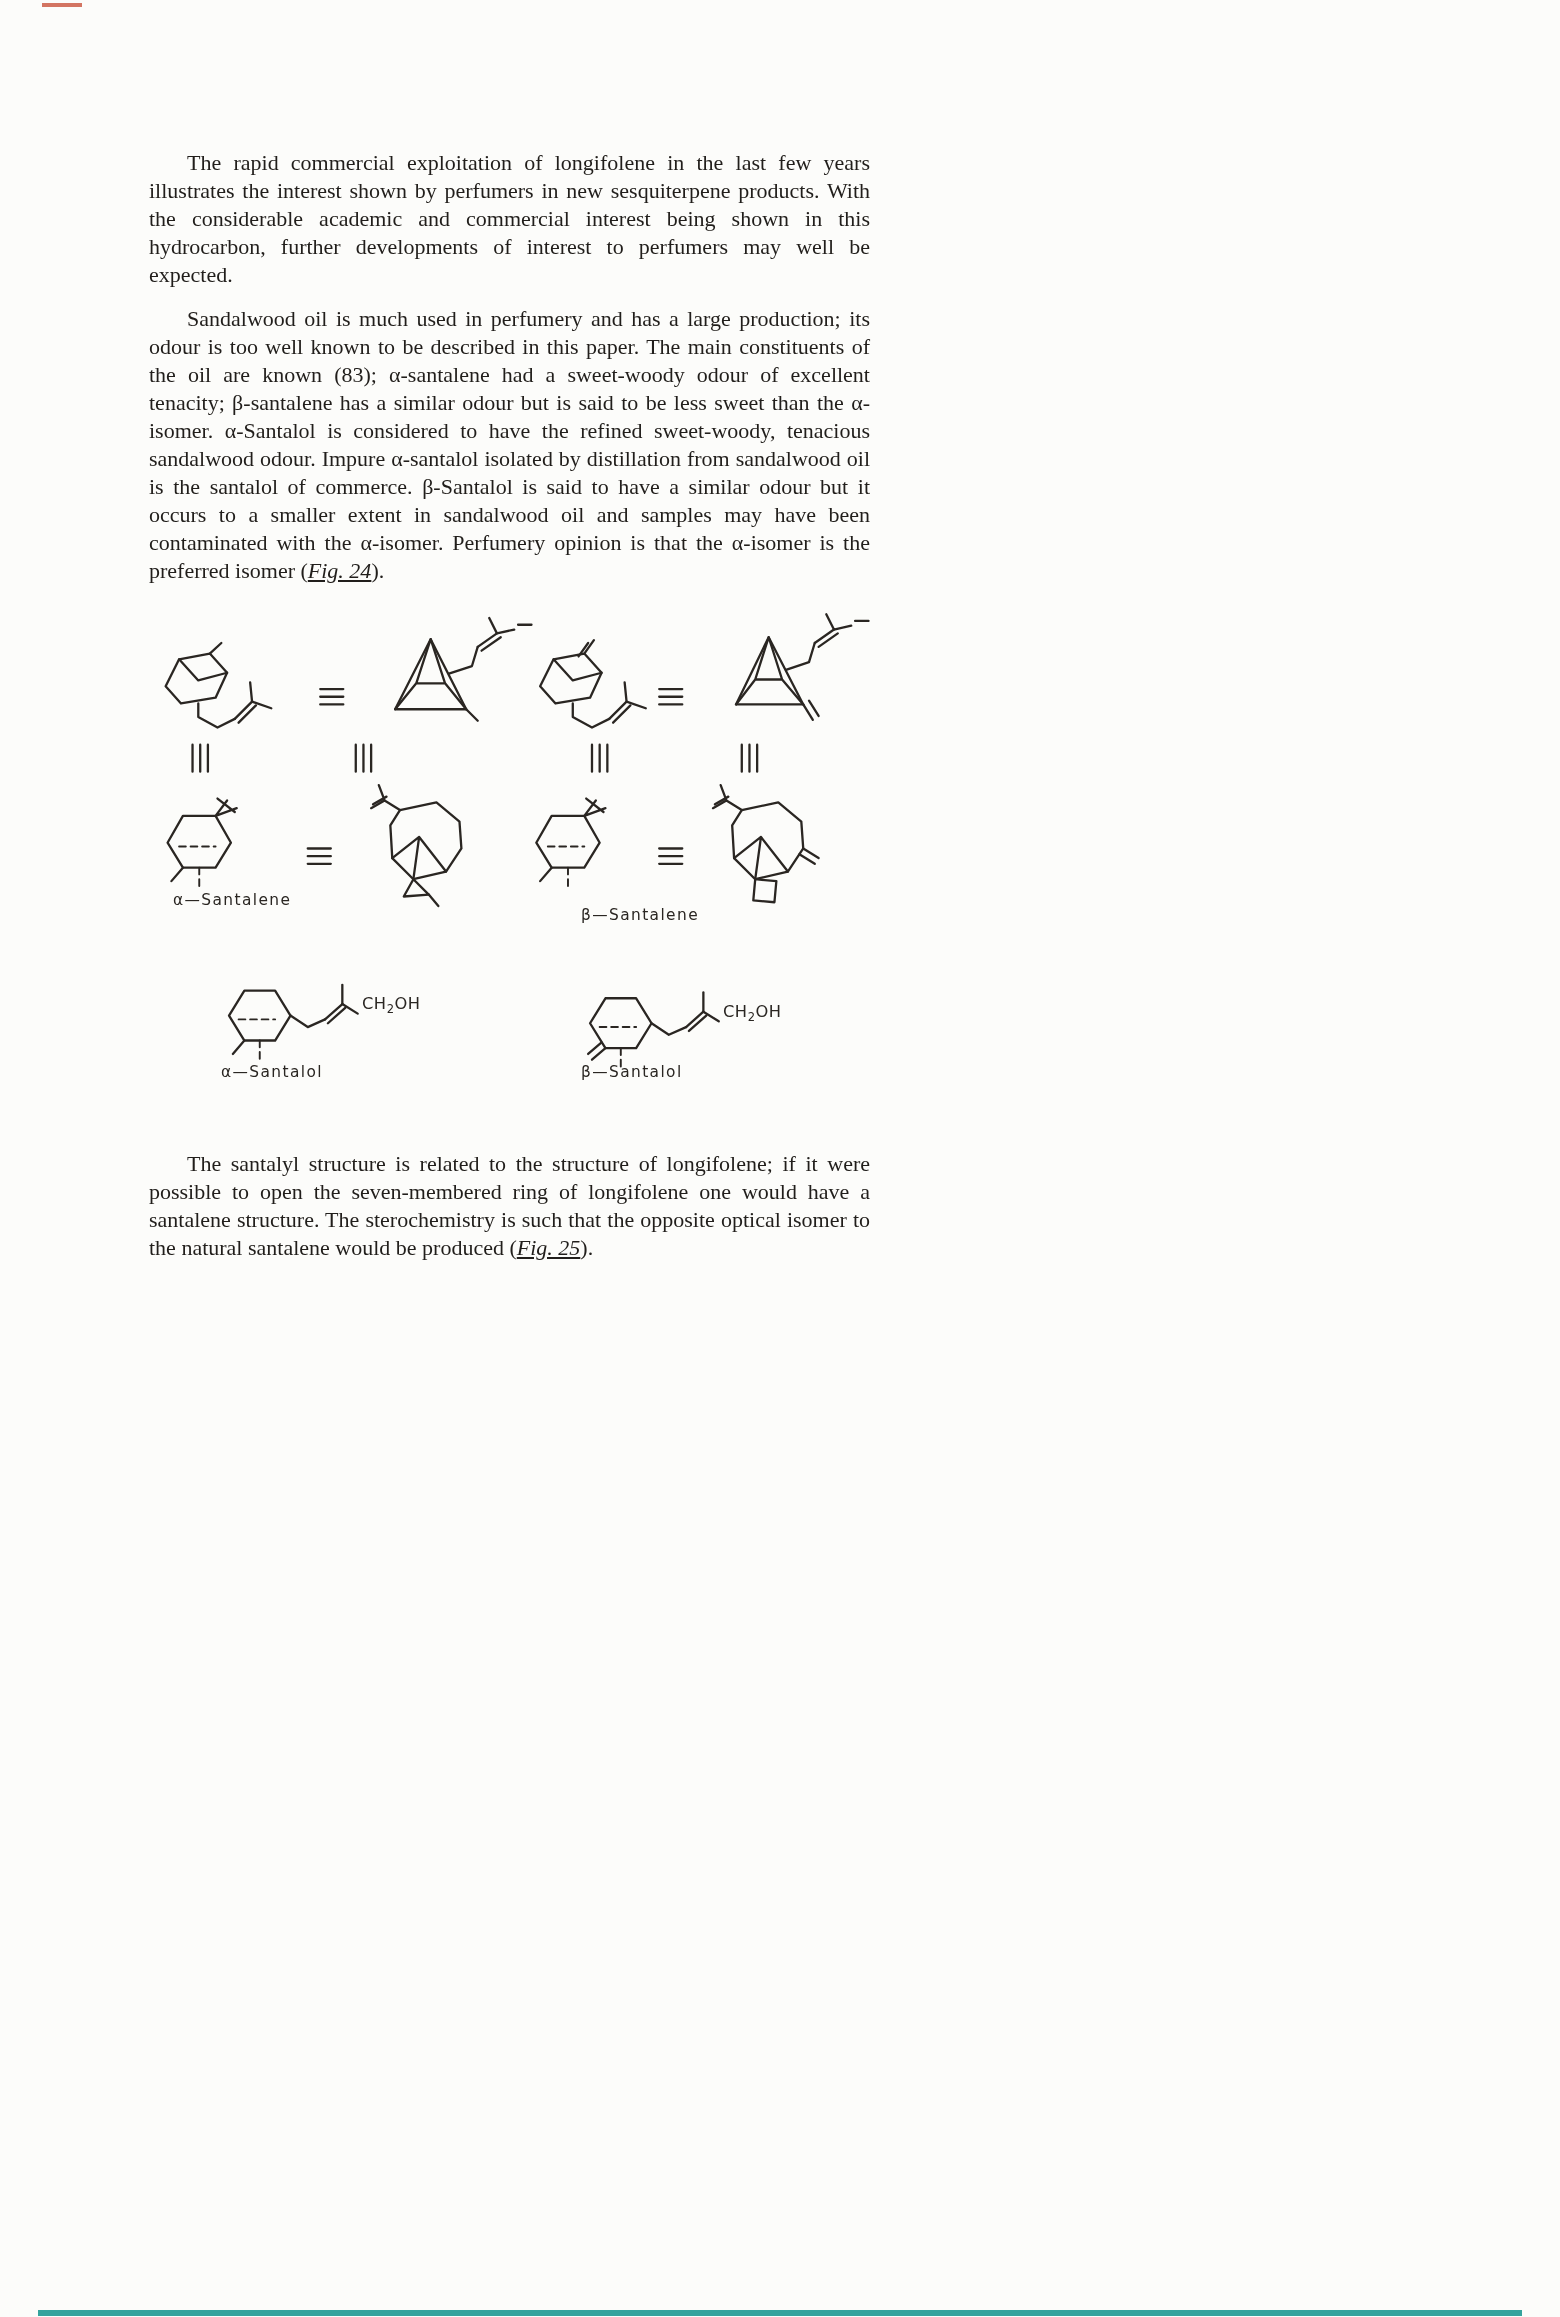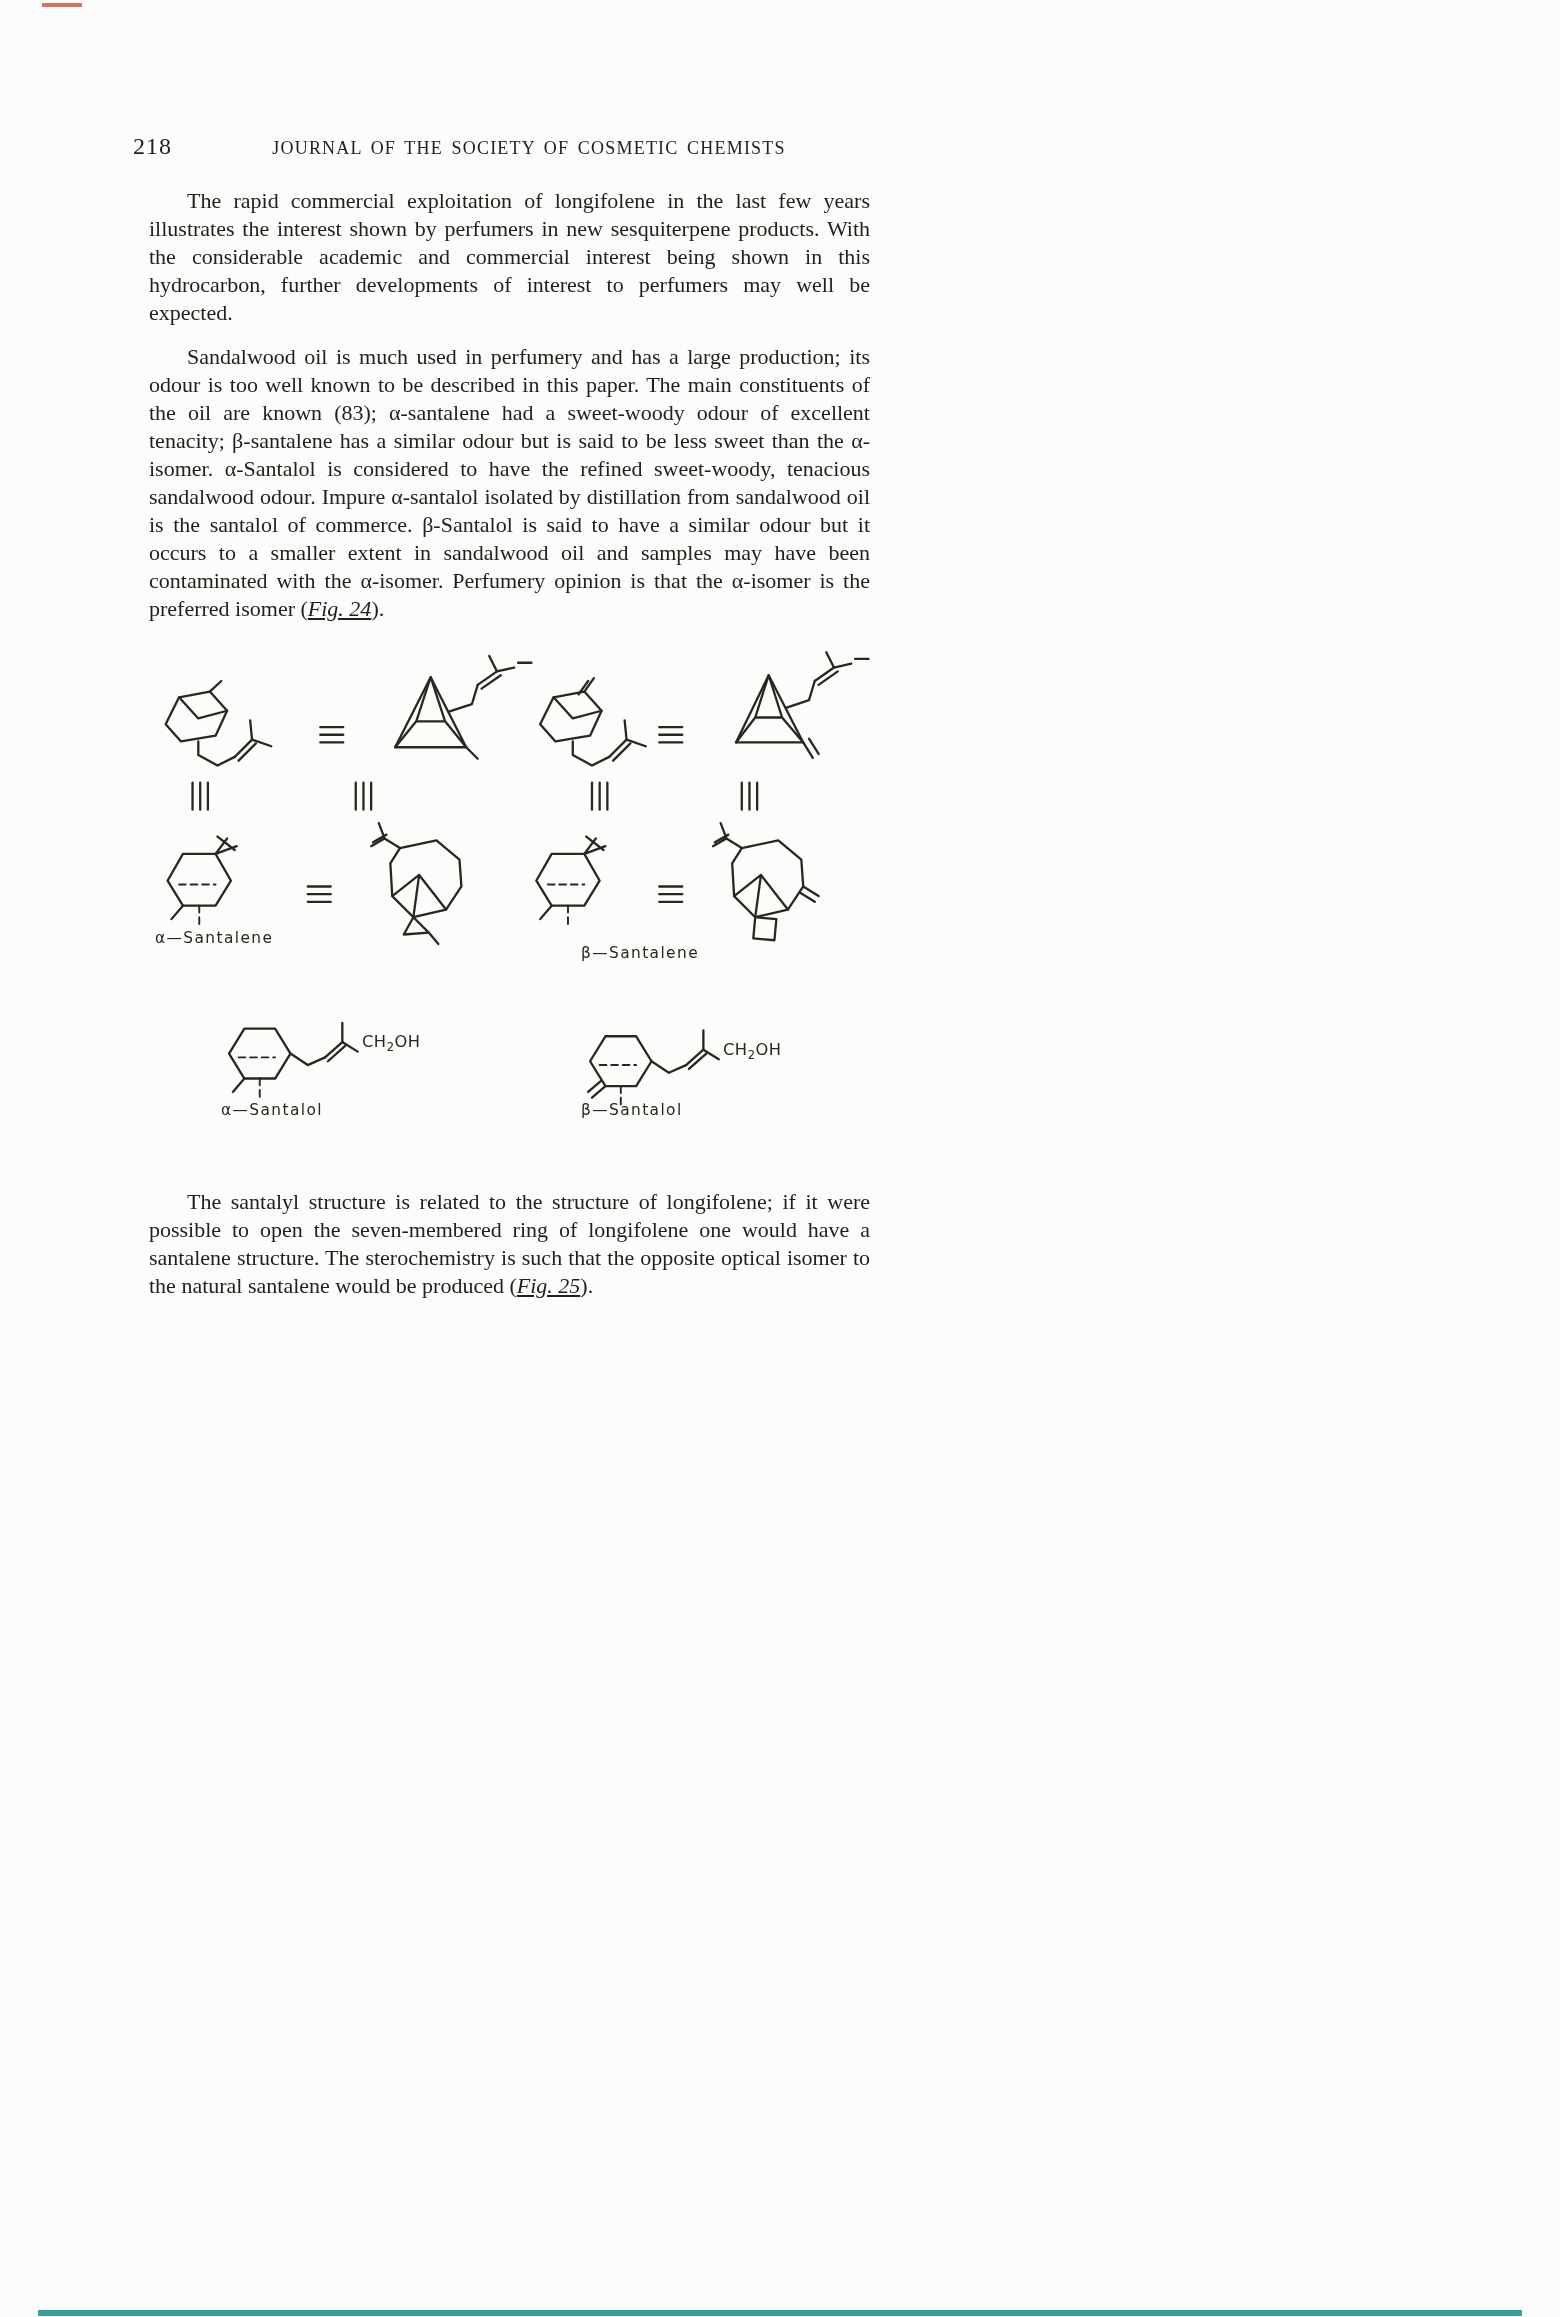--- a/index.html
+++ b/index.html
@@ -37,24 +37,20 @@
   .artifact-bottom{position:absolute;left:38px;bottom:1px;width:1484px;height:5.8px;background:#35a39d;}
 </style>
 </head>
 <body>
 
 <div class="page">
   <div class="artifact-top"></div>
 
   <div class="content">
 
-    <div class="running-head">
-      <span class="pgnum">218</span>
-      <span class="jtitle">JOURNAL OF THE SOCIETY OF COSMETIC CHEMISTS</span>
-    </div>
 
     <p class="body-par">The rapid commercial exploitation of longifolene in the last few years illustrates the interest shown by perfumers in new sesquiterpene products. With the considerable academic and commercial interest being shown in this hydrocarbon, further developments of interest to perfumers may well be expected.</p>
 
     <p class="body-par"><span>Sandalwood oil is much used in perfumery and has a large production; its odour is too well known to be described in this paper. The main constituents of the oil are known (83); α-santalene had a sweet-woody odour of excellent tenacity; β-santalene has a similar odour but is said to be less sweet than the α-isomer. α-Santalol is considered to have the refined sweet-woody, tenacious sandalwood odour. Impure α-santalol isolated by distillation from sandalwood oil is the santalol of commerce. β-Santalol is said to have a similar odour but it occurs to a smaller extent in sandalwood oil and samples may have been contaminated with the α-isomer. Perfumery opinion is that the α-isomer is the preferred isomer (</span><span class="it">Fig. 24</span><span>).</span></p>
 
     <div class="figure">
       <svg class="structures st" width="845" height="500" viewBox="0 0 880 520" xmlns="http://www.w3.org/2000/svg">
 
         <g transform="translate(30,45)">
           <path d="M4,34 L18,6 L50,0 L68,20 L56,46 L20,52 Z"></path>
@@ -171,21 +167,21 @@
           <path class="dash" d="M18,36 L56,36"></path>
           <path class="dash" d="M40,58 L40,78"></path>
           <path d="M24,58 L10,70 M20,52 L6,64"></path>
           <path d="M72,32 L90,44 L108,36"></path>
           <path d="M108,36 L126,20 M111,40 L129,24"></path>
           <path d="M126,20 L126,0"></path>
           <path d="M126,20 L142,30"></path>
         </g>
       </svg>
 
-      <span class="chem-label" style="left:22px;top:281px">α—Santalene</span>
+      <span class="chem-label" style="left:40px;top:281px">α—Santalene</span>
       <span class="chem-label" style="left:448px;top:296px">β—Santalene</span>
 
       <span class="chem-label formula" style="left:229px;top:384px"><span>CH</span><sub>2</sub><span>OH</span></span>
       <span class="chem-label formula" style="left:590px;top:392px"><span>CH</span><sub>2</sub><span>OH</span></span>
 
       <span class="chem-label" style="left:88px;top:453px">α—Santalol</span>
       <span class="chem-label" style="left:448px;top:453px">β—Santalol</span>
     </div>
 
 

